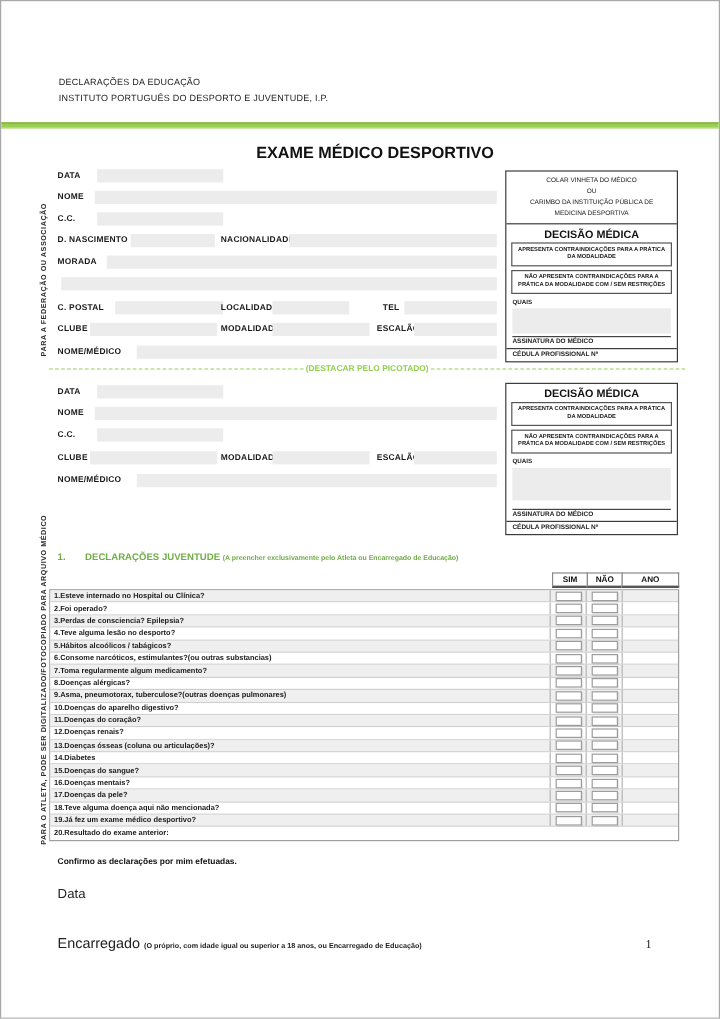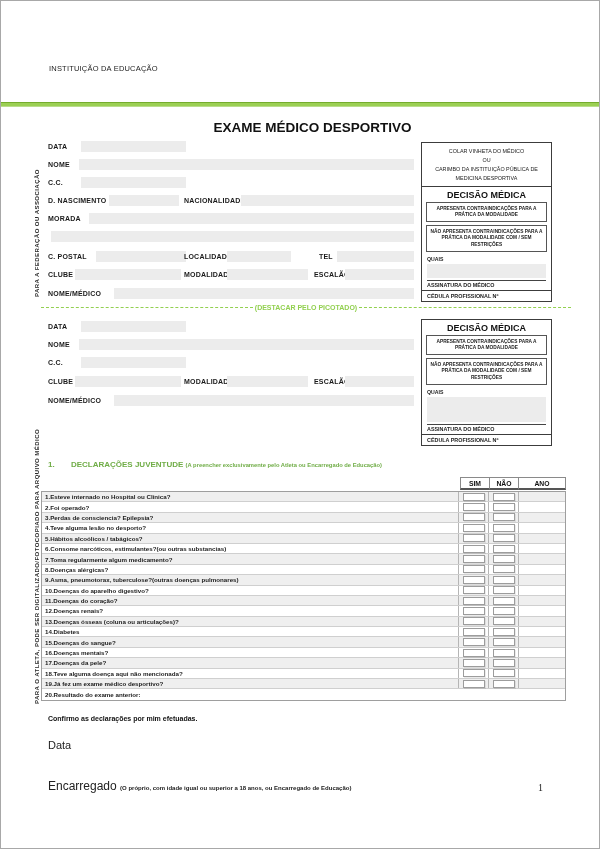--- a/index.html
+++ b/index.html
@@ -15,21 +15,21 @@
   .logo-cap .cap2{color:#fff;background:#6b6b6b;display:inline-block;padding:0 2px;font-weight:700;}
   .logo-cap .cap3{border:.5px solid #bbb;display:inline-block;padding:0 2px;}
   
   .title{position:absolute;left:40px;right:15px;top:119px;text-align:center;font-size:13.5px;font-weight:700;color:#111;}
   
   .vlabel{position:absolute;transform-origin:0 0;transform:rotate(-90deg);white-space:nowrap;font-size:6px;font-weight:600;letter-spacing:.45px;color:#2a2a2a;}
   
   .flabel{position:absolute;font-size:7px;font-weight:600;color:#1a1a1a;letter-spacing:.2px;}
   .ffield{position:absolute;height:11px;background:#ececec;}
   
-  .mbox{position:absolute;left:420px;width:131px;border:1px solid #3c3c3c;background:#fff;box-sizing:border-box;display:flex;flex-direction:column;}
+  .mbox{position:absolute;left:420px;width:144px;border:1px solid #3c3c3c;background:#fff;box-sizing:border-box;display:flex;flex-direction:column;}
   .mb-vinheta{border-bottom:1px solid #3c3c3c;text-align:center;font-size:5.4px;line-height:9px;padding:4px 2px 3px;color:#222;}
   .mb-title{text-align:center;font-size:9px;font-weight:700;padding:3px 0 2px;color:#111;}
   .mb-opt{margin:0 4px 3px;border:1px solid #555;text-align:center;font-size:4.8px;font-weight:700;line-height:6.5px;padding:2.5px 2px;color:#222;}
   .mb-quais{margin:1px 5px 0;font-size:5.2px;font-weight:700;color:#222;}
   .mb-quais-area{margin:2px 5px;background:#ececec;}
   .mb-sigline{margin:4px 5px 0;border-top:1px solid #444;height:0;}
   .mb-sig{margin:1px 5px 0;font-size:5.4px;font-weight:700;color:#222;}
   .mb-cedula{margin-top:2px;border-top:1px solid #3c3c3c;padding:2px 5px 2px;font-size:5.4px;font-weight:700;color:#222;}
   
   .divider{position:absolute;left:40px;right:28px;top:300px;display:flex;align-items:center;height:12px;}
@@ -61,21 +61,22 @@
   .sig-row{position:absolute;left:47px;top:778px;font-size:12px;color:#222;}
   .sig-row .note{font-size:6px;font-weight:700;}
   .pagenum{position:absolute;left:537px;top:781px;font-size:10px;font-family:"Liberation Serif",serif;color:#222;}
 </style>
 </head>
 <body>
 
 <div class="page">
 
   <div class="hdr">
-    <div>INSTITUIÇÃO DA EDUCAÇÃO</div>
+    <div>DECLARAÇÕES DA EDUCAÇÃO</div>
+    <div>INSTITUTO PORTUGUÊS DO DESPORTO E JUVENTUDE, I.P.</div>
   </div>
 
 
   <div class="green-rule"></div>
 
   <div class="title">EXAME MÉDICO DESPORTIVO</div>
 
   <div class="vlabel" style="left:33px;top:296px;">PARA A FEDERAÇÃO OU ASSOCIAÇÃO</div>
   <div class="vlabel" style="left:33px;top:703px;">PARA O ATLETA, PODE SER DIGITALIZADO/FOTOCOPIADO PARA ARQUIVO MÉDICO</div>
 

